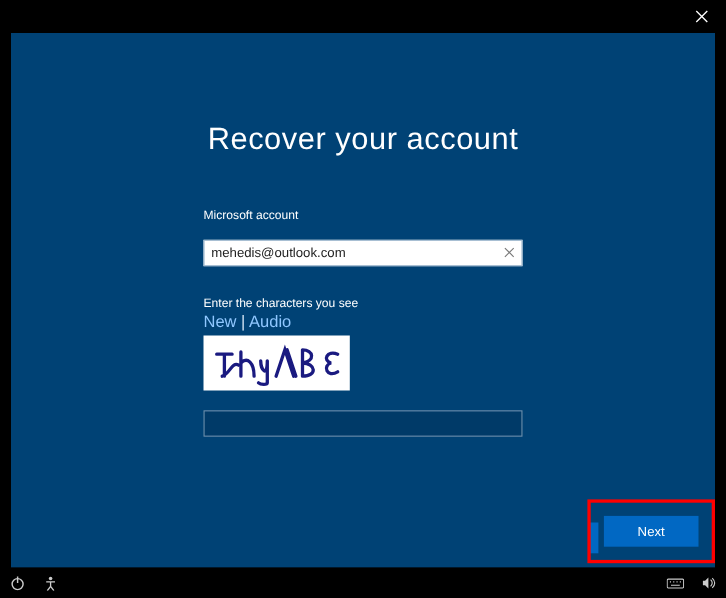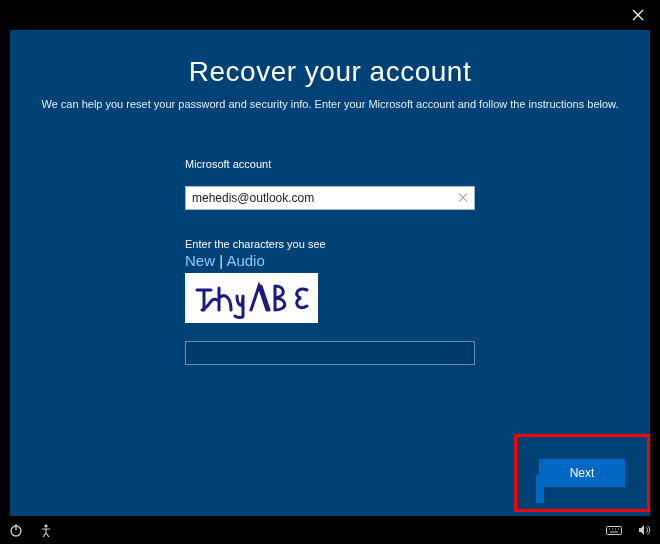--- a/index.html
+++ b/index.html
@@ -33,21 +33,21 @@
       left: 10px;
       right: 10px;
       bottom: 28px;
       background: #004275;
       color: #fff;
     }
     .heading {
       text-align: center;
       font-size: 28px;
       font-weight: 300;
-      margin-top: 26px;
+      margin-top: 80px;
       letter-spacing: 0.5px;
     }
     .subtext {
       text-align: center;
       font-size: 11px;
       margin-top: 10px;
       color: #e6eef5;
     }
     .form-area {
       width: 290px;
@@ -111,21 +111,21 @@
       justify-content: center;
     }
     .captcha-input-wrap {
       margin-top: 18px;
     }
     .next-wrap {
       position: absolute;
       right: 0px;
       bottom: 4px;
       border: 3px solid #ff0000;
-      padding: 22px;
+      padding: 12px;
     }
     .next-btn {
       width: 86px;
       height: 28px;
       background: #0168c3;
       color: #fff;
       border: none;
       font-size: 12px;
       cursor: pointer;
       font-family: inherit;
@@ -177,21 +177,20 @@
   <div class="close-x">
     <svg width="12" height="12" viewBox="0 0 12 12">
         <line x1="1" y1="1" x2="11" y2="11" stroke="#fff" stroke-width="1.2"></line>
         <line x1="11" y1="1" x2="1" y2="11" stroke="#fff" stroke-width="1.2"></line>
       </svg>
   </div>
 </div>
 
 <div class="main">
   <h1 class="heading">Recover your account</h1>
-  <p class="subtext">We can help you reset your password and security info. Enter your Microsoft account and follow the instructions below.</p>
 
   <div class="form-area">
     <div class="label">Microsoft account</div>
     <div class="input-wrap">
       <input type="text" class="text-input" value="mehedis@outlook.com" style="">
       <span class="clear-x">
         <svg width="10" height="10" viewBox="0 0 10 10">
             <line x1="1" y1="1" x2="9" y2="9" stroke="#777" stroke-width="1"></line>
             <line x1="9" y1="1" x2="1" y2="9" stroke="#777" stroke-width="1"></line>
           </svg>

